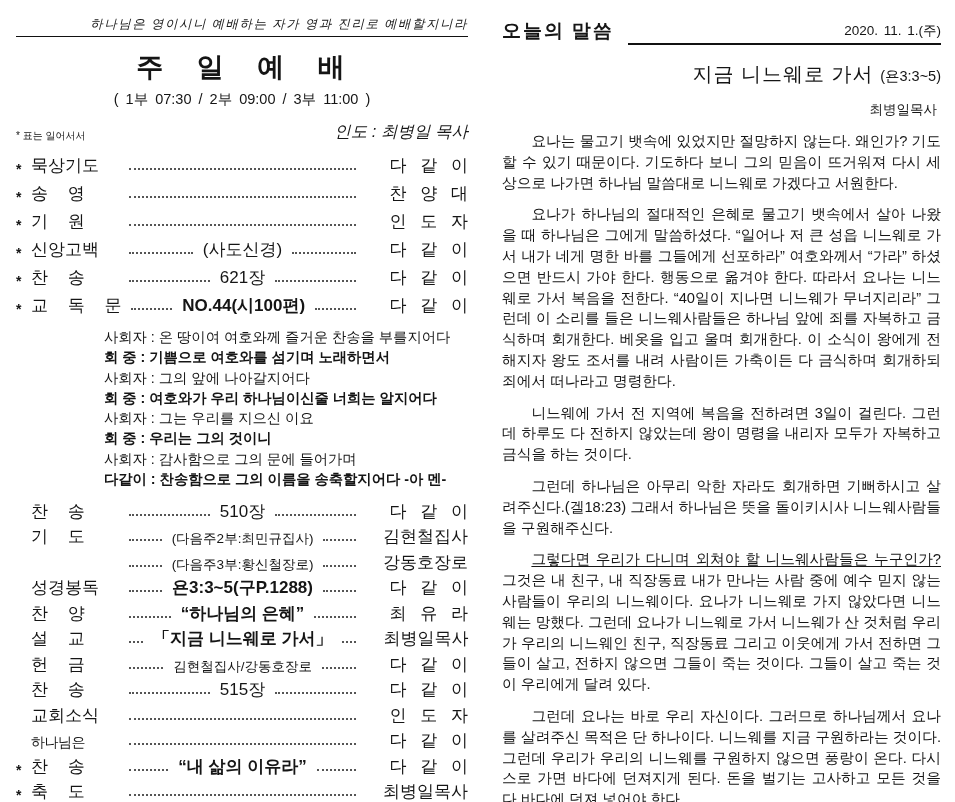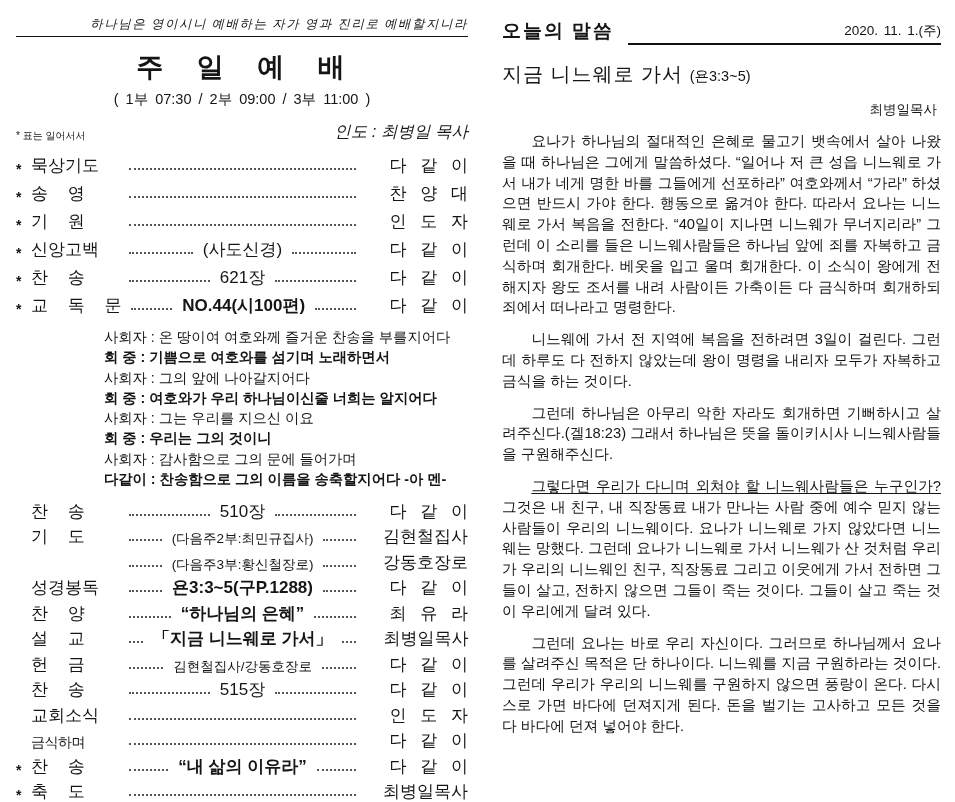--- a/index.html
+++ b/index.html
@@ -32,21 +32,21 @@
   .reading{margin:10px 0 8px 88px;font-size:14.3px;line-height:20.3px;}
   .reading .ln{white-space:nowrap;}
   .reading .bold{font-weight:bold;}
 
   
   .r-hdr{display:flex;align-items:flex-end;margin-bottom:16px;}
   .r-hdr-title{font-family:"Liberation Serif","DejaVu Serif",serif;font-weight:bold;font-size:19px;
                letter-spacing:2px;white-space:nowrap;padding-bottom:1px;}
   .r-hdr-line{flex:1;margin-left:14px;border-bottom:2px solid #111;text-align:right;
               font-size:13.5px;padding-bottom:3px;word-spacing:2px;}
-  .r-title{text-align:left;font-size:20px;font-weight:500;letter-spacing:1px;margin-bottom:13px;white-space:nowrap;}
+  .r-title{text-align:right;font-size:20px;font-weight:500;letter-spacing:1px;margin-bottom:13px;white-space:nowrap;}
   .r-title .ref{font-size:14.5px;font-weight:normal;letter-spacing:0;}
   .r-preacher{text-align:right;font-size:13.5px;margin-bottom:12px;padding-right:4px;}
   .r-body p{margin:0 0 11px 0;font-size:14.7px;line-height:20.8px;text-align:justify;text-indent:2em;}
   .ul{text-decoration:underline;text-underline-offset:2px;}
 </style>
 </head>
 <body>
 
 <div class="page">
 
@@ -181,21 +181,21 @@
       <span class="val">다 같 이</span>
     </div>
     <div class="row row2">
       <span class="star"></span>
       <span class="lbl">교회소식</span>
       <span class="dots"></span>
       <span class="val">인 도 자</span>
     </div>
     <div class="row row2">
       <span class="star"></span>
-      <span class="lbl sm">금식하며</span>
+      <span class="lbl sm">하나님은</span>
       <span class="dots"></span>
       <span class="val">다 같 이</span>
     </div>
     <div class="row row2">
       <span class="star">*</span>
       <span class="lbl">찬 송</span>
       <span class="dots"></span>
       <span class="ctr b">“내 삶의 이유라”</span>
       <span class="dots"></span>
       <span class="val">다 같 이</span>
@@ -219,20 +219,21 @@
     </div>
 
     <div class="r-title">
       <span>지금 니느웨로 가서</span>
       <span class="ref"> </span><span class="ref">(욘3:3~5)</span>
     </div>
 
     <div class="r-preacher">최병일목사</div>
 
     <div class="r-body">
+      <p>요나는 물고기 뱃속에 있었지만 절망하지 않는다. 왜인가? 기도할 수 있기 때문이다. 기도하다 보니 그의 믿음이 뜨거워져 다시 세상으로 나가면 하나님 말씀대로 니느웨로 가겠다고 서원한다.</p>
       <p>요나가 하나님의 절대적인 은혜로 물고기 뱃속에서 살아 나왔을 때 하나님은 그에게 말씀하셨다. “일어나 저 큰 성읍 니느웨로 가서 내가 네게 명한 바를 그들에게 선포하라” 여호와께서 “가라” 하셨으면 반드시 가야 한다. 행동으로 옮겨야 한다. 따라서 요나는 니느웨로 가서 복음을 전한다. “40일이 지나면 니느웨가 무너지리라” 그런데 이 소리를 들은 니느웨사람들은 하나님 앞에 죄를 자복하고 금식하며 회개한다. 베옷을 입고 울며 회개한다. 이 소식이 왕에게 전해지자 왕도 조서를 내려 사람이든 가축이든 다 금식하며 회개하되 죄에서 떠나라고 명령한다.</p>
       <p>니느웨에 가서 전 지역에 복음을 전하려면 3일이 걸린다. 그런데 하루도 다 전하지 않았는데 왕이 명령을 내리자 모두가 자복하고 금식을 하는 것이다.</p>
       <p>그런데 하나님은 아무리 악한 자라도 회개하면 기뻐하시고 살려주신다.(겔18:23) 그래서 하나님은 뜻을 돌이키시사 니느웨사람들을 구원해주신다.</p>
       <p><span class="ul">그렇다면 우리가 다니며 외쳐야 할 니느웨사람들은 누구인가?</span><span> 그것은 내 친구, 내 직장동료 내가 만나는 사람 중에 예수 믿지 않는 사람들이 우리의 니느웨이다. 요나가 니느웨로 가지 않았다면 니느웨는 망했다. 그런데 요나가 니느웨로 가서 니느웨가 산 것처럼 우리가 우리의 니느웨인 친구, 직장동료 그리고 이웃에게 가서 전하면 그들이 살고, 전하지 않으면 그들이 죽는 것이다. 그들이 살고 죽는 것이 우리에게 달려 있다.</span></p>
       <p>그런데 요나는 바로 우리 자신이다. 그러므로 하나님께서 요나를 살려주신 목적은 단 하나이다. 니느웨를 지금 구원하라는 것이다. 그런데 우리가 우리의 니느웨를 구원하지 않으면 풍랑이 온다. 다시스로 가면 바다에 던져지게 된다. 돈을 벌기는 고사하고 모든 것을 다 바다에 던져 넣어야 한다.</p>
 
     </div>
 
   </div>
 </div>

